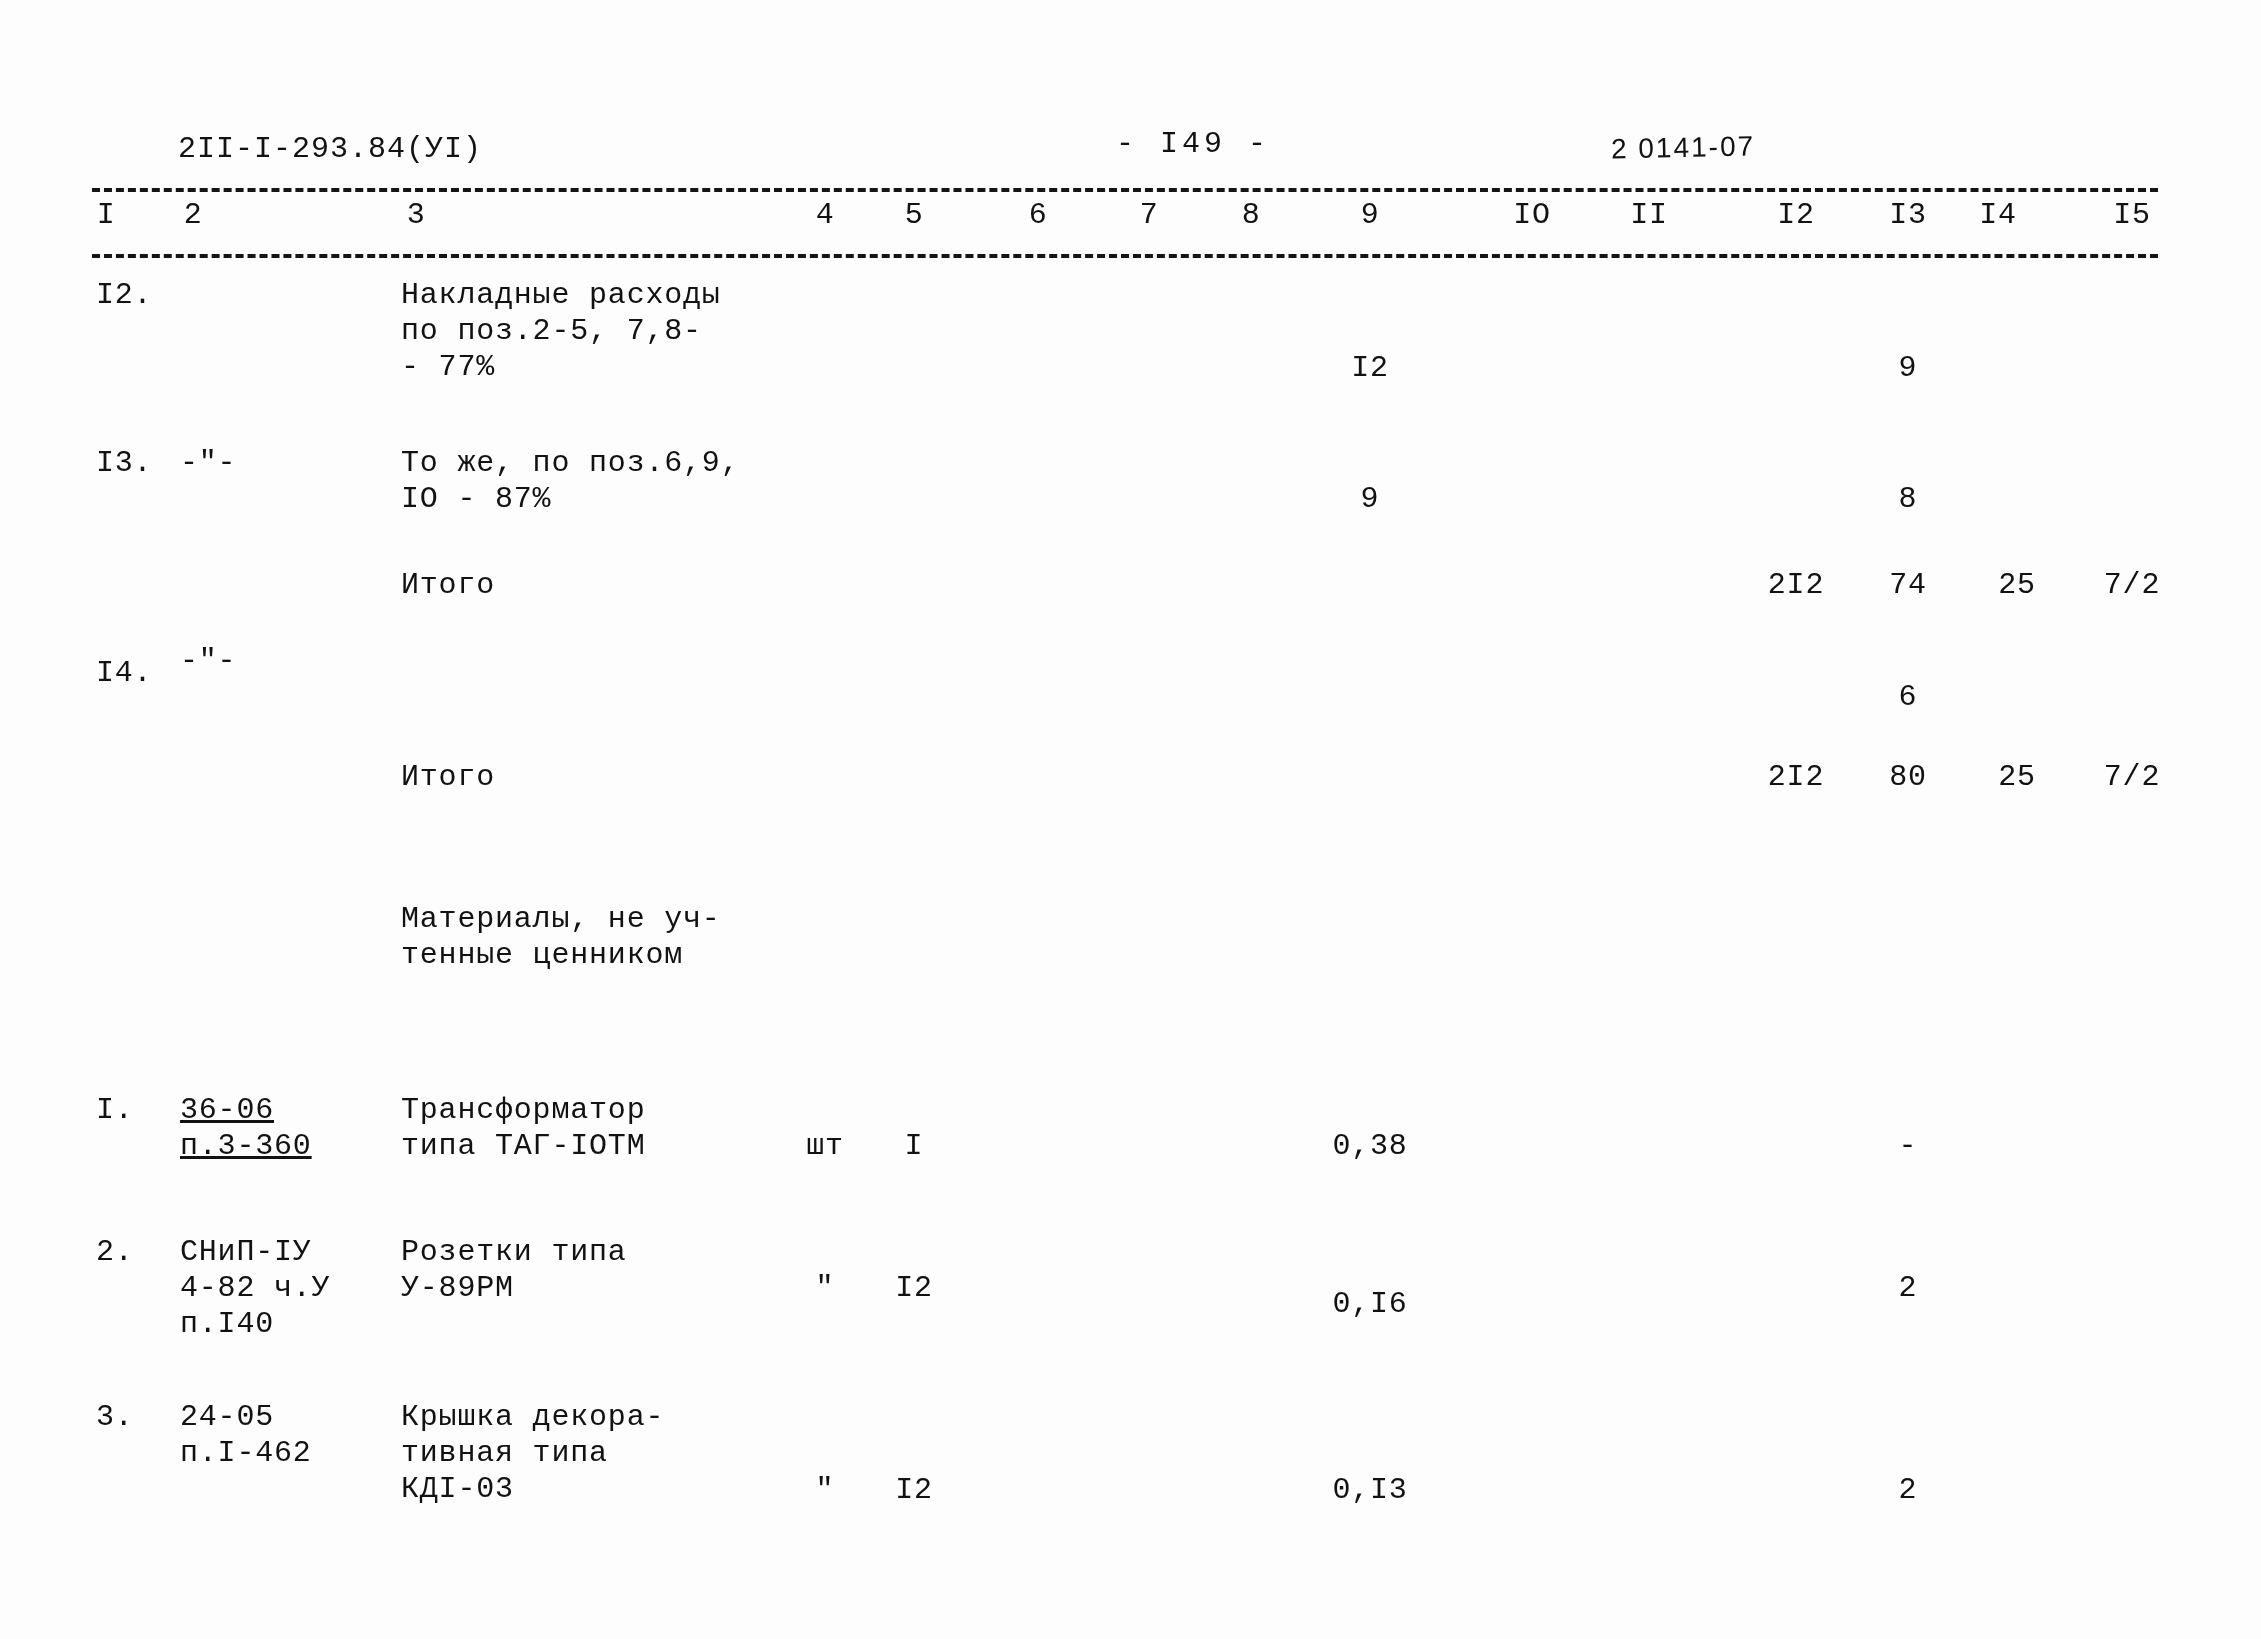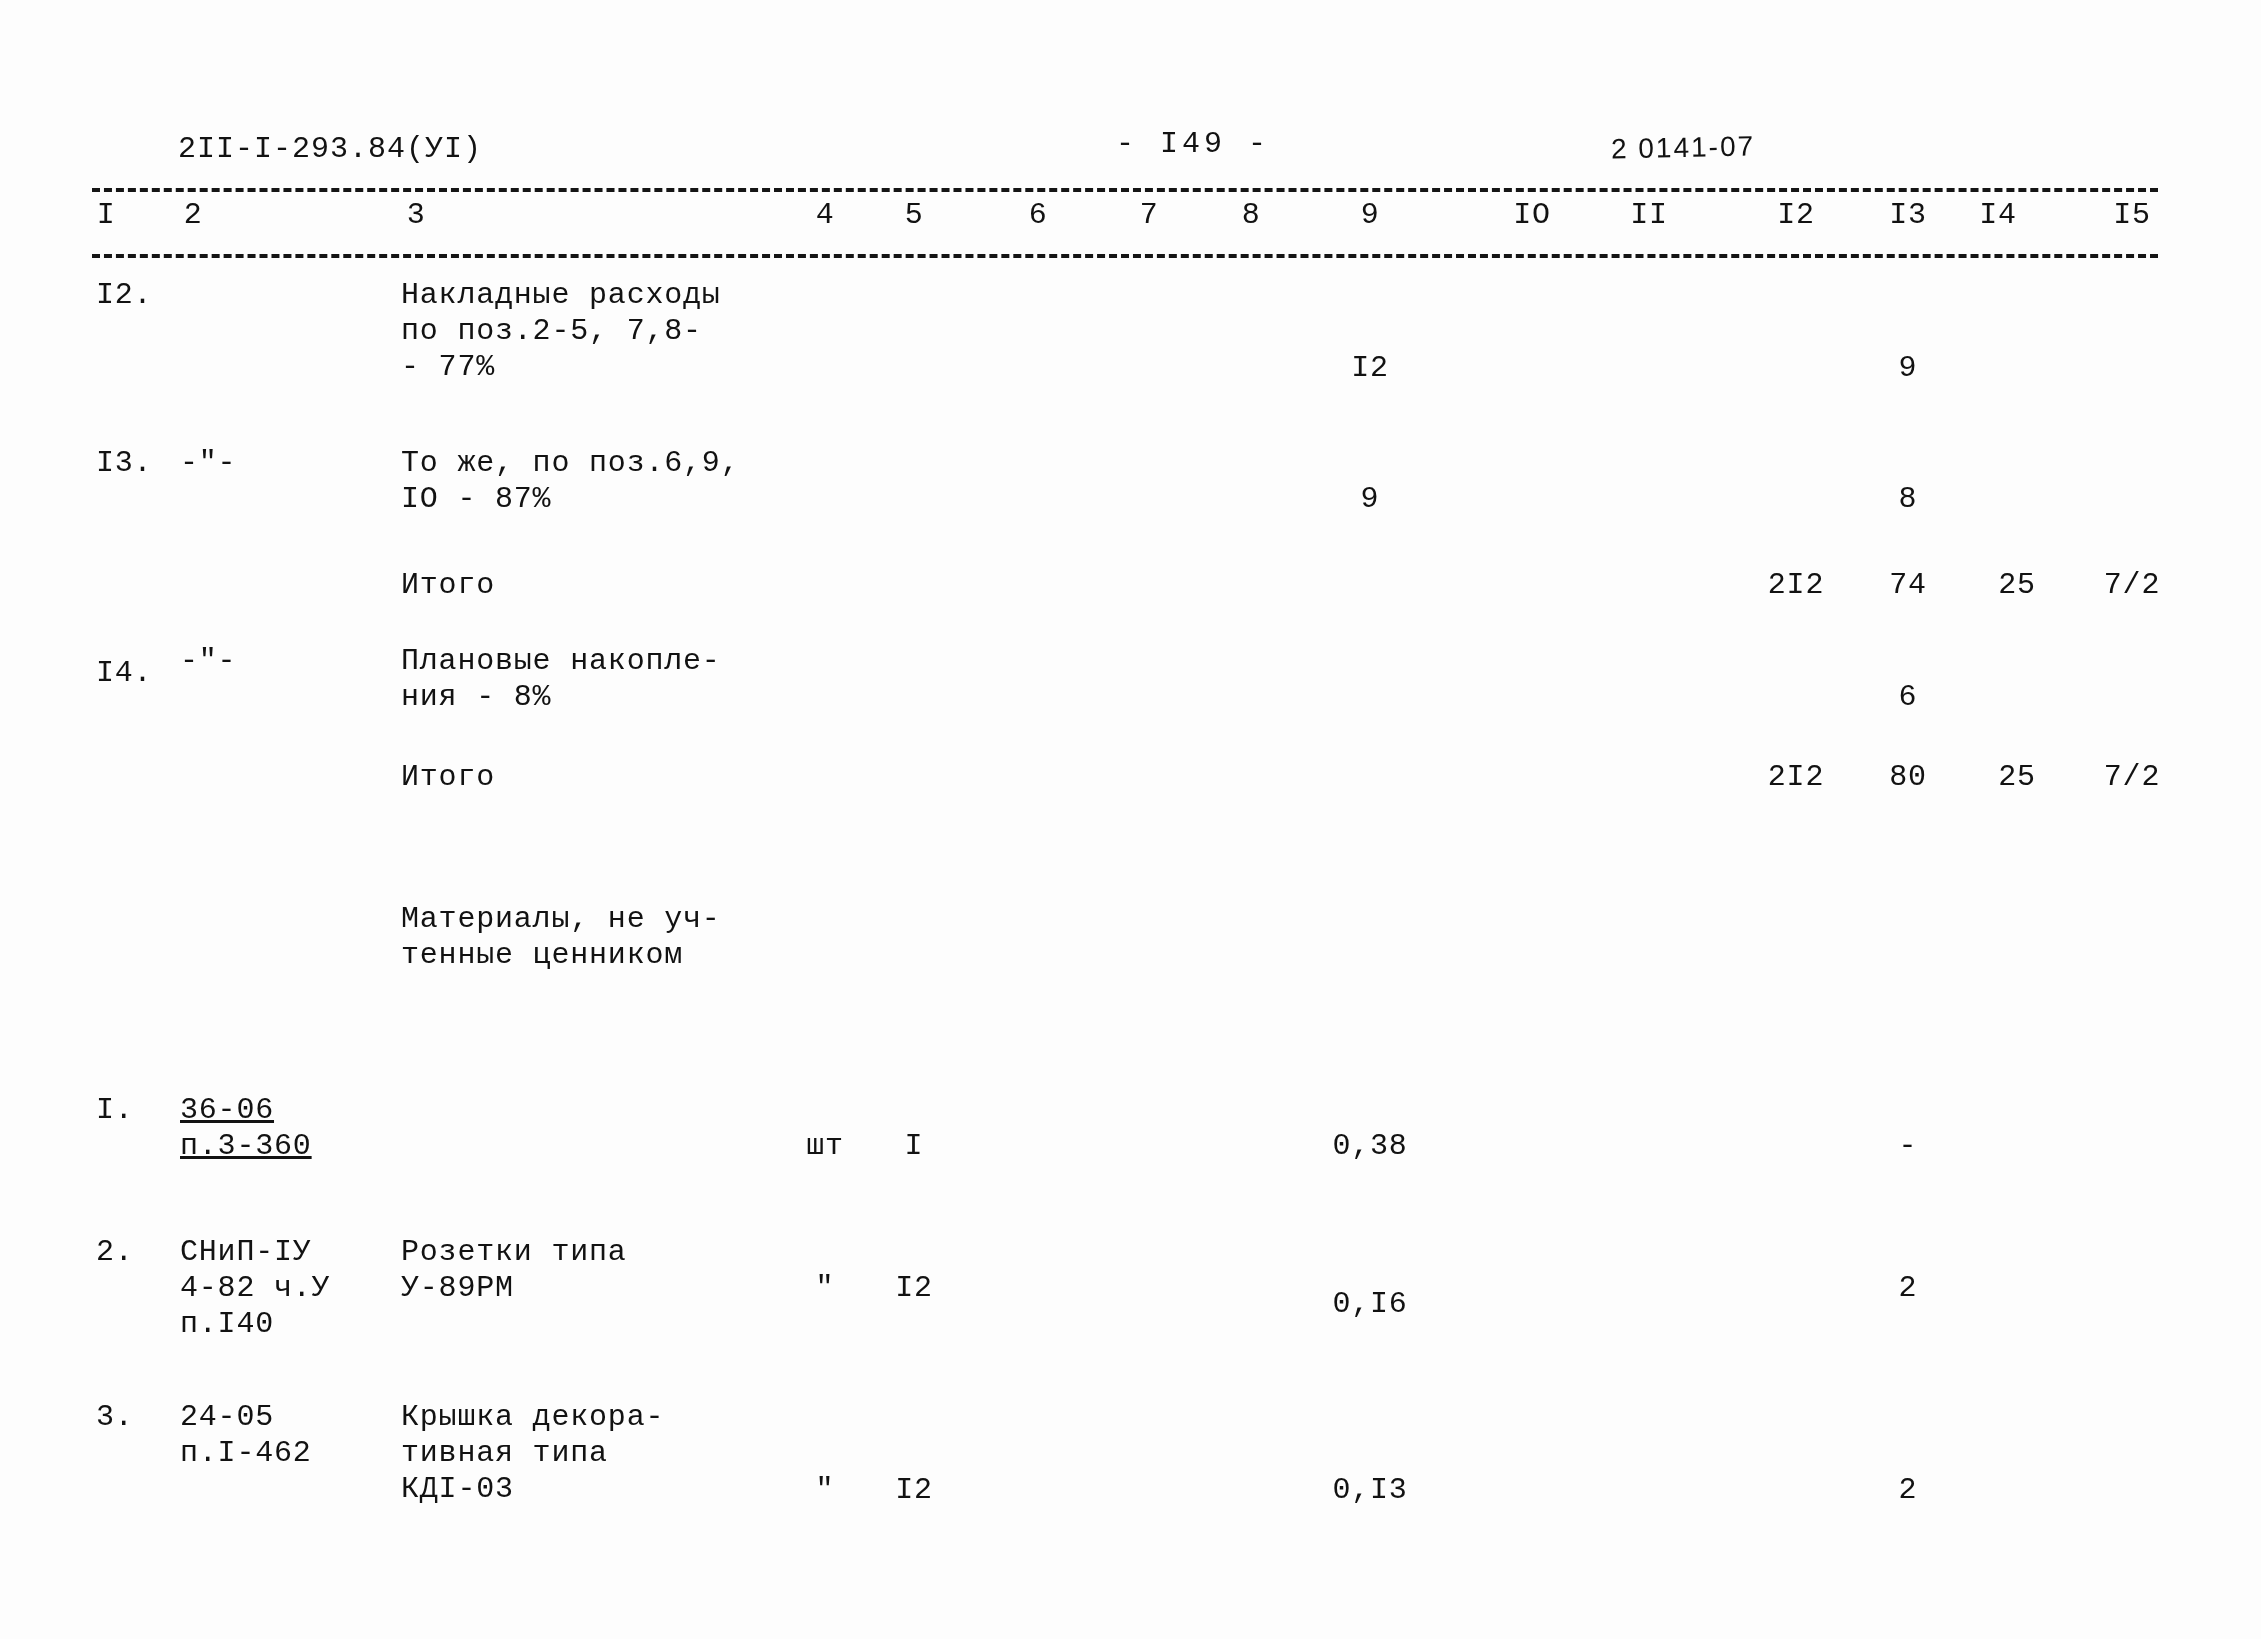--- a/index.html
+++ b/index.html
@@ -143,39 +143,39 @@
       <div class="row" style="height: 76px;">
         <div class="cell c3" style="top: 0px;">Итого</div>
         <div class="cell c12" style="top: 0px;">2I2</div>
         <div class="cell c13" style="top: 0px;">74</div>
         <div class="cell c14" style="top: 0px;">25</div>
         <div class="cell c15" style="top: 0px;">7/2</div>
       </div>
       <div class="row" style="height: 116px;">
         <div class="cell c1" style="top: 0px; margin-top: 12px;">I4.</div>
         <div class="cell c2" style="top: 0px;">-"-</div>
-        <div class="cell c3" style="top: 0px;">Плановые накопле-
-ния - 8%</div>
         <div class="cell c13" style="top: 36px;">6</div>
       </div>
       <div class="row" style="height: 142px;">
         <div class="cell c3" style="top: 0px;">Итого</div>
         <div class="cell c12" style="top: 0px;">2I2</div>
         <div class="cell c13" style="top: 0px;">80</div>
         <div class="cell c14" style="top: 0px;">25</div>
         <div class="cell c15" style="top: 0px;">7/2</div>
       </div>
       <div class="row" style="height: 191px;">
         <div class="cell c3" style="top: 0px;">Материалы, не уч-
 тенные ценником</div>
       </div>
       <div class="row" style="height: 142px;">
         <div class="cell c1" style="top: 0px;">I.</div>
         <div class="cell c2" style="top: 0px; text-decoration: underline;">36-06
 п.3-360</div>
+        <div class="cell c3" style="top: 0px;">Трансформатор
+типа ТАГ-IОТМ</div>
         <div class="cell c4" style="top: 36px;">шт</div>
         <div class="cell c5" style="top: 36px;">I</div>
         <div class="cell c9" style="top: 36px;">0,38</div>
         <div class="cell c13" style="top: 36px;">-</div>
       </div>
       <div class="row" style="height: 165px;">
         <div class="cell c1" style="top: 0px;">2.</div>
         <div class="cell c2" style="top: 0px;">СНиП-IУ
 4-82 ч.У
 п.I40</div>

